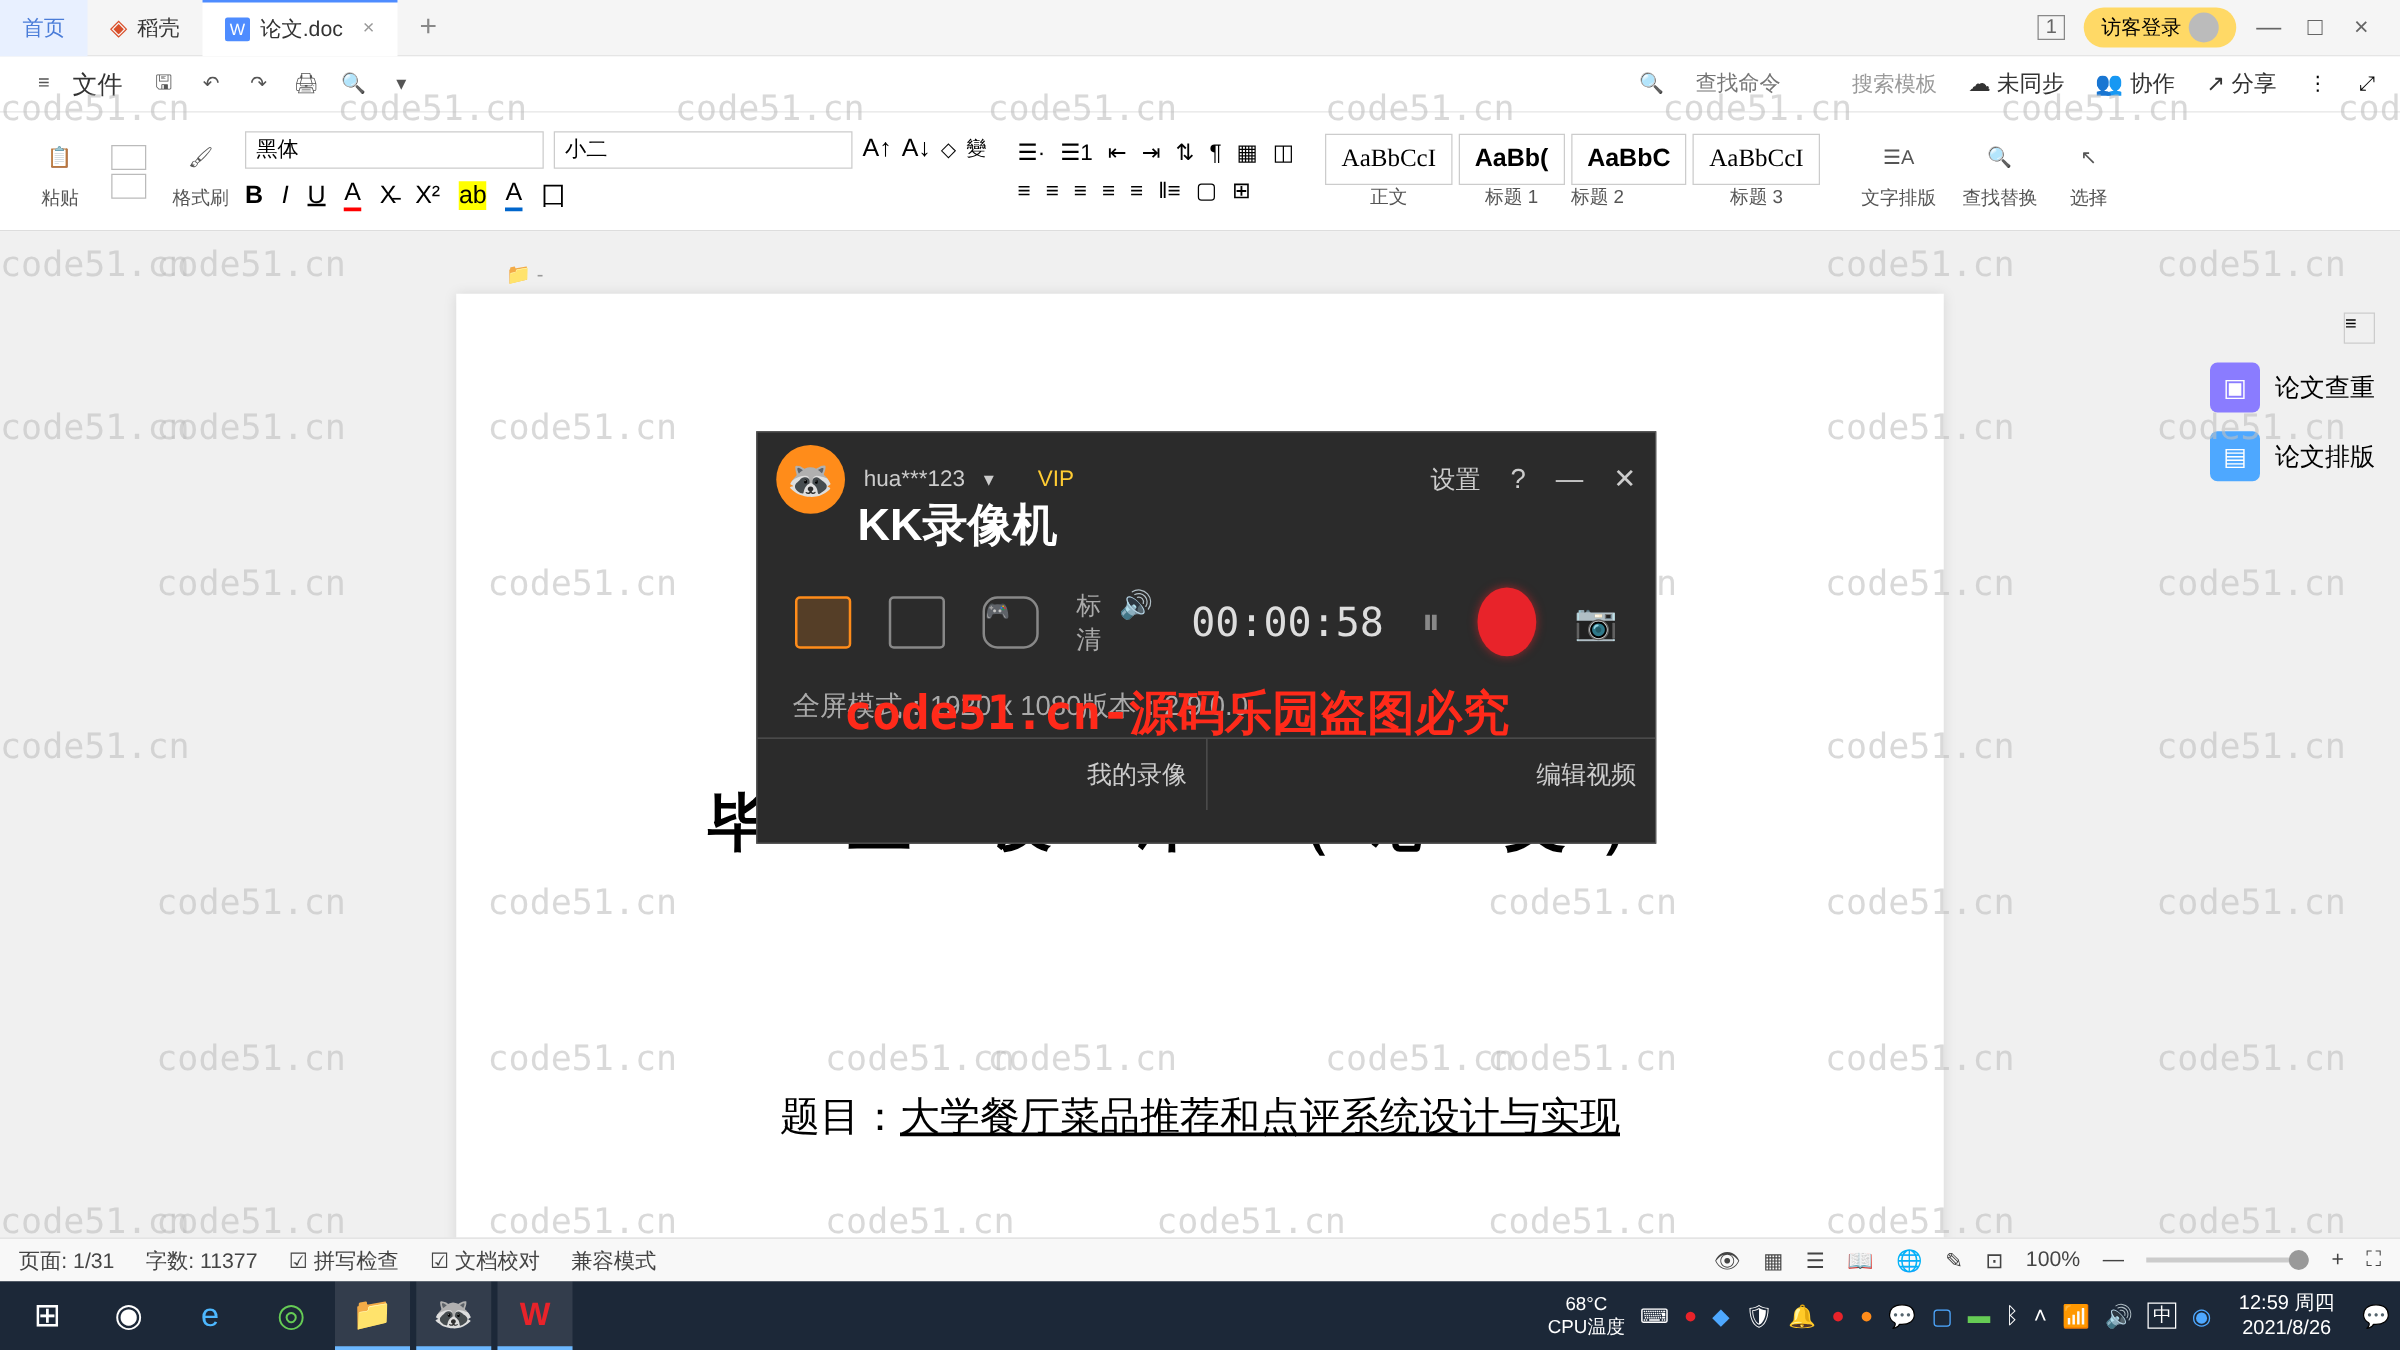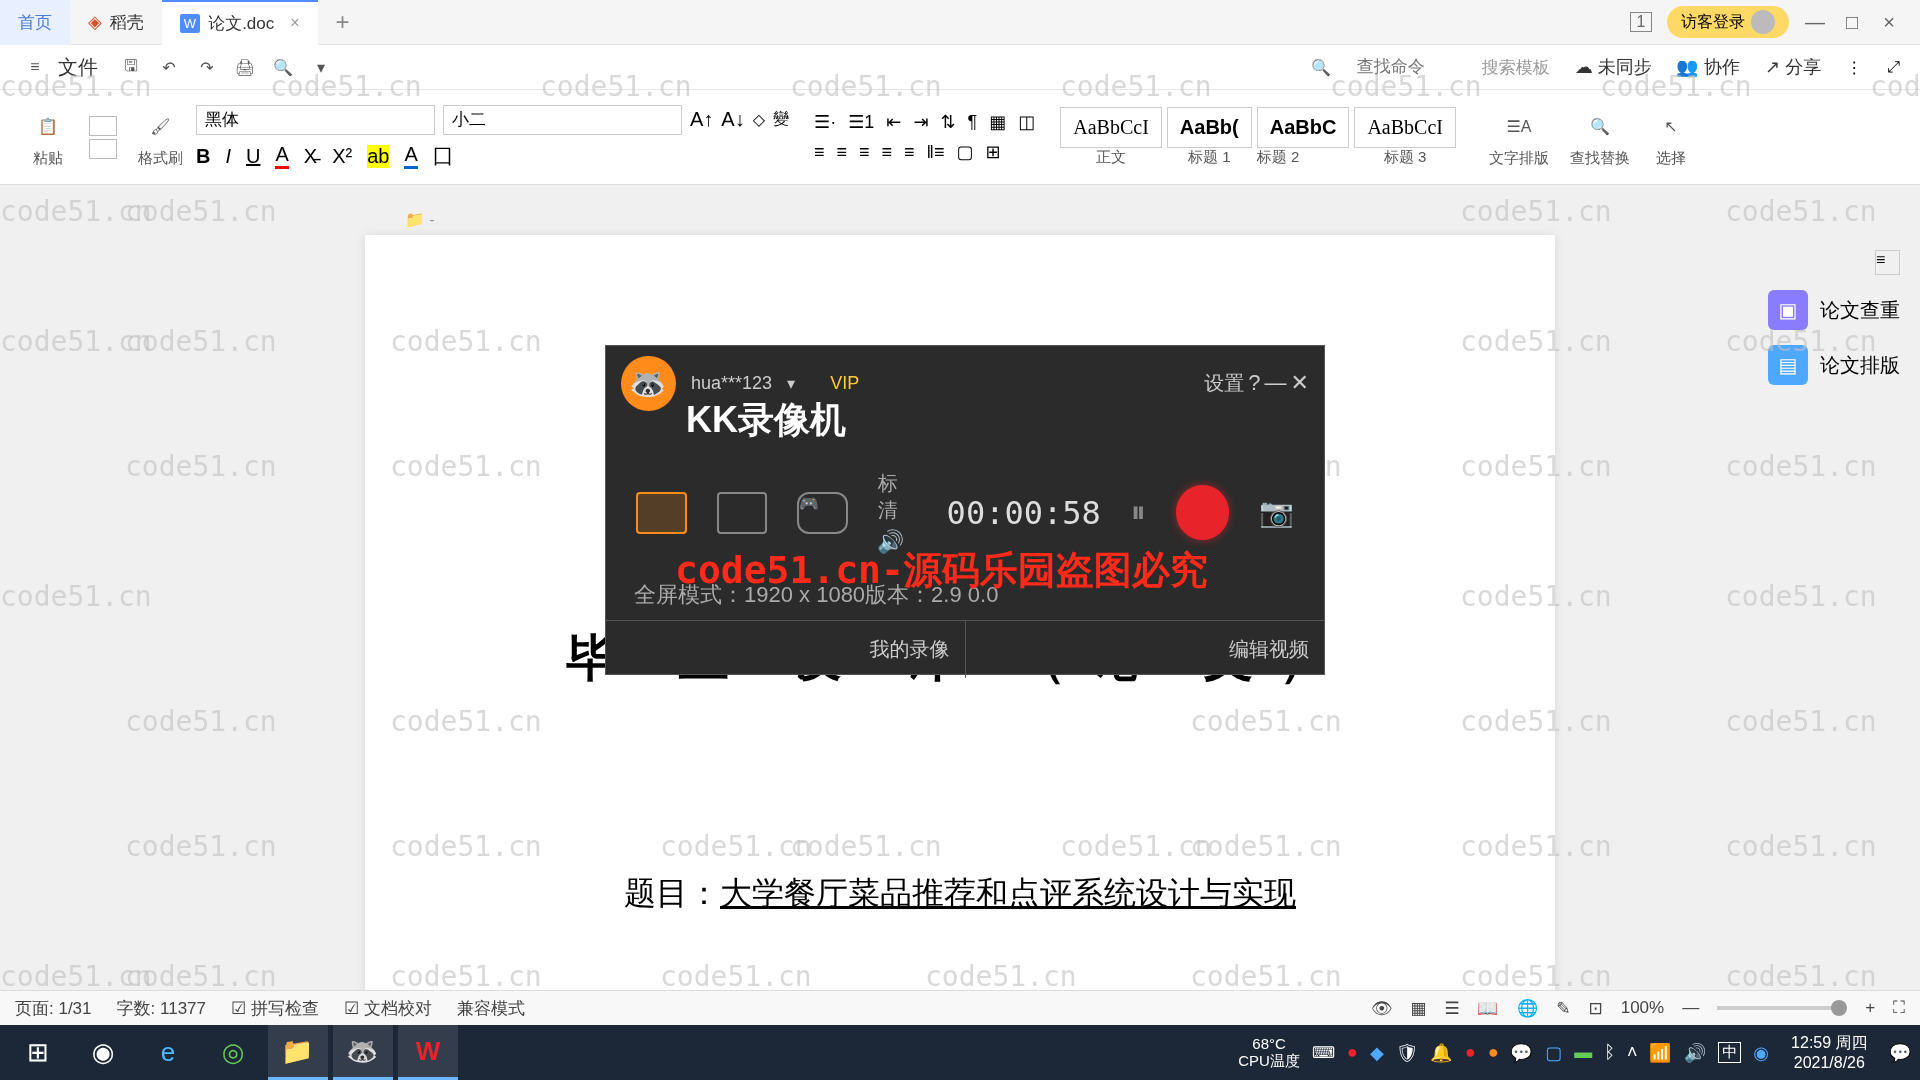--- a/index.html
+++ b/index.html
@@ -43,21 +43,21 @@
 .statusbar{position:absolute;bottom:55px;left:0;right:0;height:35px;background:#f8f8f8;border-top:1px solid #ddd;display:flex;align-items:center;padding:0 15px;font-size:17px;color:#444;gap:25px}
 .sb-right{margin-left:auto;display:flex;align-items:center;gap:18px}
 .zoom-slider{width:130px;height:4px;background:#ccc;position:relative}
 .zoom-handle{position:absolute;right:0;top:-6px;width:16px;height:16px;border-radius:50%;background:#999}
 
 .recorder{position:absolute;left:605px;top:345px;width:720px;height:330px;background:#2b2b2b;border:1px solid #555;z-index:100;color:#ccc}
 .rec-head{display:flex;align-items:center;padding:10px 15px;gap:15px}
 .rec-logo{width:55px;height:55px;border-radius:50%;background:#ff8c1a;display:flex;align-items:center;justify-content:center;font-size:30px}
 .rec-user{font-size:18px;color:#ccc}
 .rec-vip{color:#ffcc33;font-size:18px;margin-left:20px}
-.rec-head-right{margin-left:auto;display:flex;gap:4px;font-size:22px}
+.rec-head-right{margin-left:auto;display:flex;gap:24px;font-size:22px}
 .rec-title{font-size:36px;color:#fff;font-weight:bold;margin-left:80px;margin-top:-25px}
 .rec-body{display:flex;align-items:center;padding:25px 30px;gap:30px}
 .rec-mode{width:52px;height:42px;border:2px solid #888;border-radius:4px}
 .rec-mode.active{border-color:#ff8c1a;background:rgba(255,140,26,0.2)}
 .rec-timer{font-size:32px;color:#ddd;font-family:monospace}
 .rec-quality{font-size:20px;color:#aaa}
 .rec-record{width:55px;height:55px;border-radius:50%;background:#e8232a;box-shadow:0 0 8px rgba(232,35,42,0.6)}
 .rec-info{display:flex;padding:0 28px;font-size:22px;color:#aaa}
 .rec-tabs{display:flex;border-top:1px solid #555;margin-top:10px}
 .rec-tab{flex:1;text-align:right;padding:15px;font-size:20px;color:#ccc;border-right:1px solid #555}
@@ -290,21 +290,21 @@
       <span>?</span>
       <span>—</span>
       <span>✕</span>
     </div>
   </div>
   <div class="rec-title">KK录像机</div>
   <div class="rec-body">
     <div class="rec-mode active"></div>
     <div class="rec-mode"></div>
     <div class="rec-mode" style="border-radius:12px">🎮</div>
-    <div style="display:flex;flex-direction:column;gap:5px">
+    <div style="display:flex;flex-direction:row;gap:5px">
       <span class="rec-quality">标清</span>
       <span style="font-size:22px">🔊</span>
     </div>
     <span class="rec-timer">00:00:58</span>
     <span style="font-size:30px;color:#888">⏸</span>
     <div class="rec-record"></div>
     <span style="font-size:28px">📷</span>
   </div>
   <div class="rec-info">
     <span>全屏模式：1920 x 1080</span>

